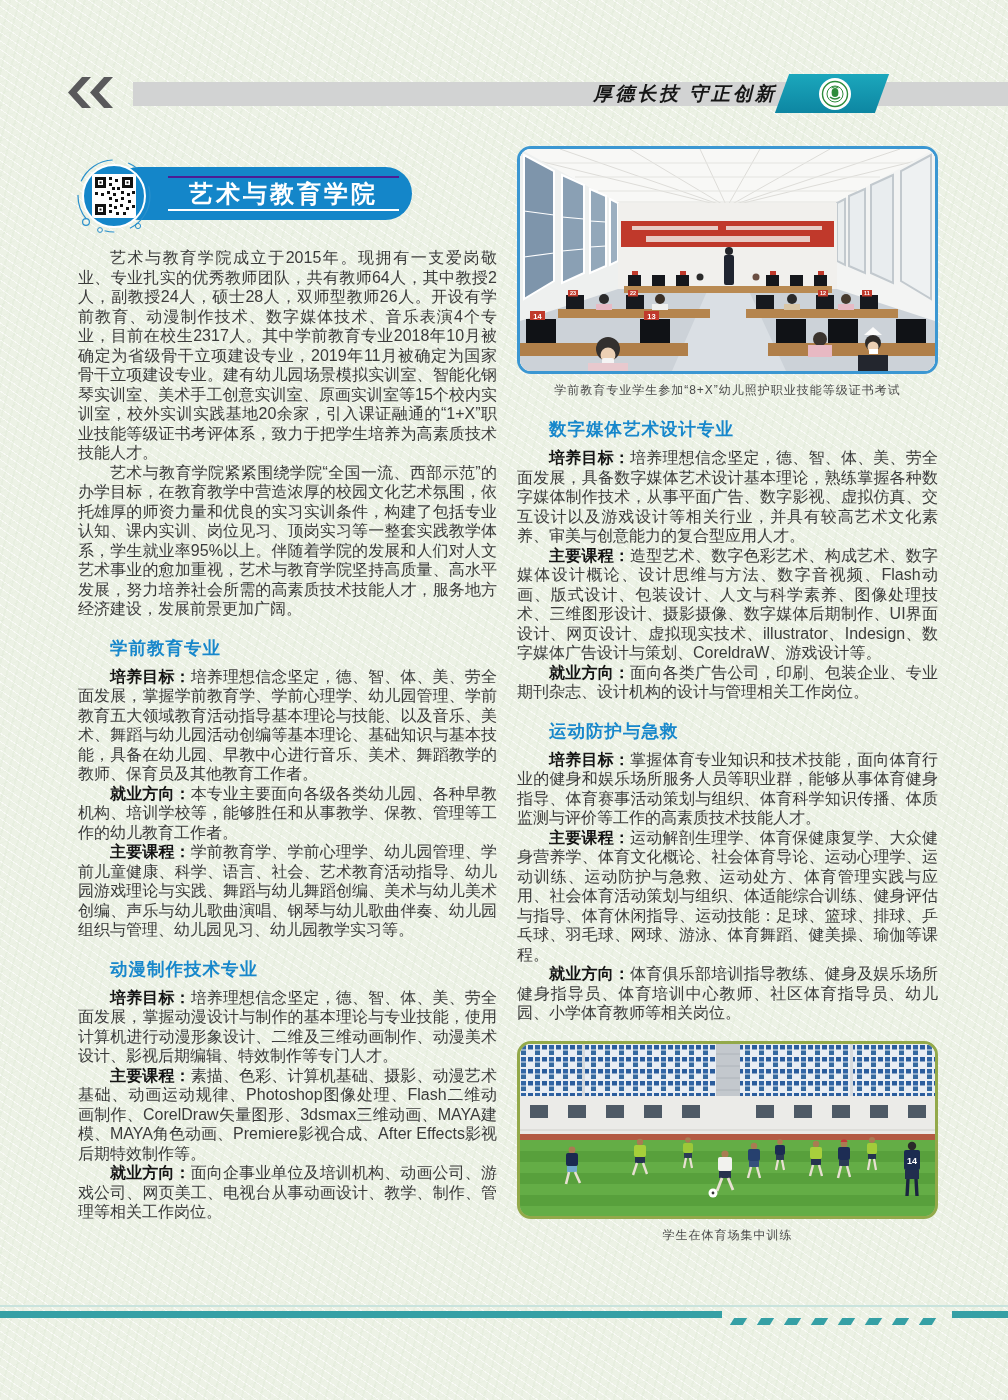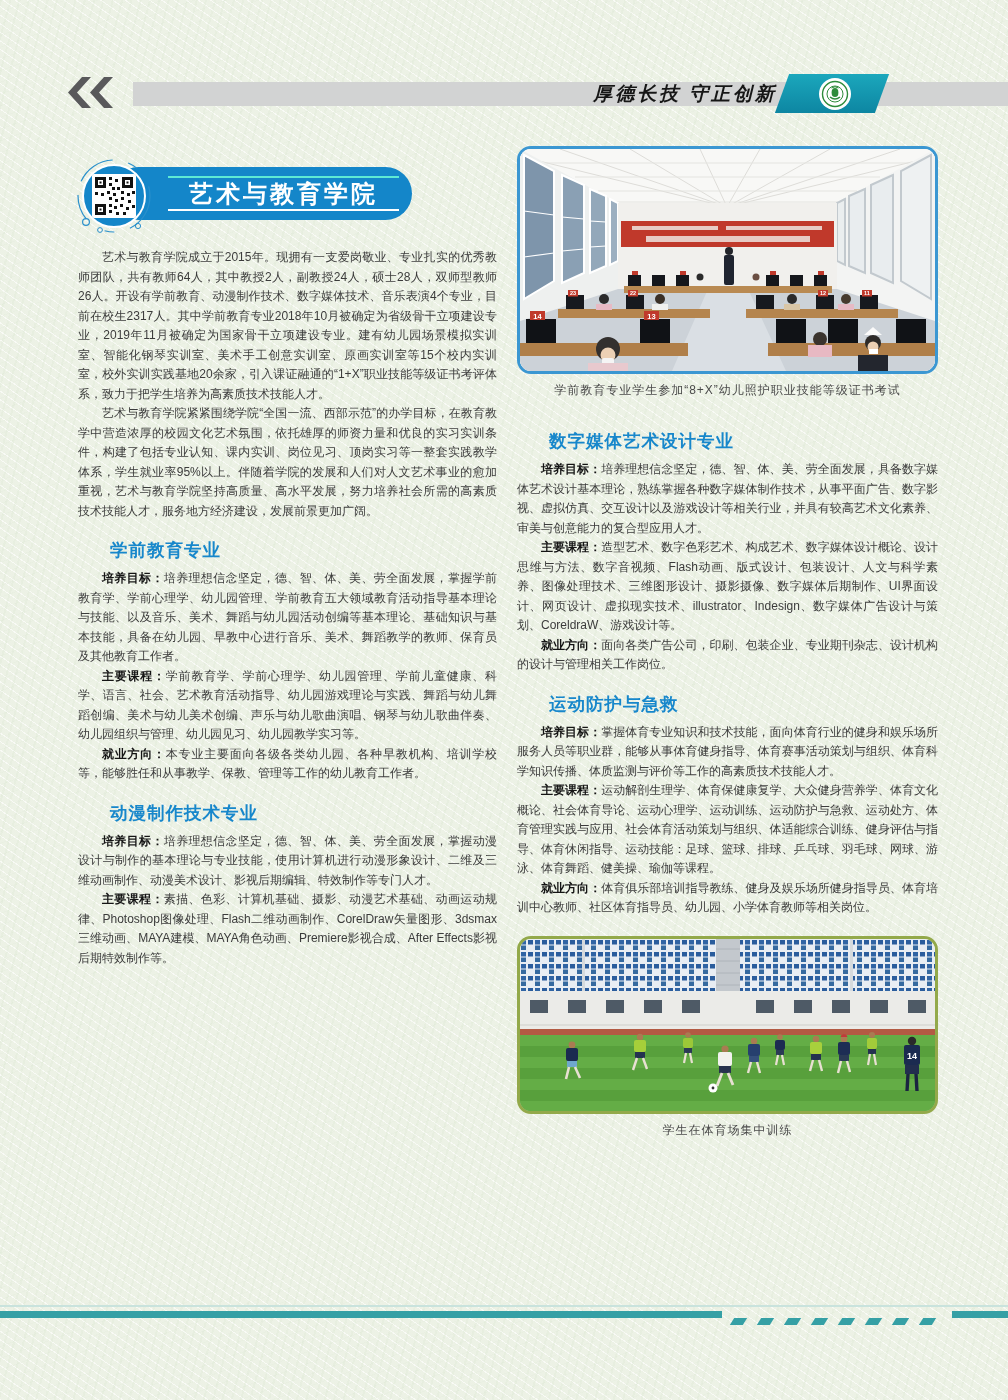--- a/index.html
+++ b/index.html
@@ -28,38 +28,38 @@
     transform:skewX(-20deg);
   }
   .logo-wrap{position:absolute;left:818px;top:77px;width:34px;height:34px;}
   
   .banner-pill{
     position:absolute;left:112px;top:167px;width:300px;height:53px;
     background:#1486c9;border-radius:27px;
   }
   .banner-inner{
     position:absolute;left:56px;right:13px;top:9px;bottom:9px;
-    border-top:2px solid #5eead4;border-bottom:2px solid #ffffff;
+    border-top:2px solid #4c1d95;border-bottom:2px solid #ffffff;
     display:flex;align-items:center;justify-content:center;
   }
   .banner-title{
     color:#ffffff;font-size:24px;font-weight:bold;letter-spacing:3px;white-space:nowrap;
   }
   .qr-badge{position:absolute;left:76px;top:158px;width:76px;height:76px;}
   
   .col{position:absolute;text-align:justify;}
   .col-left{left:78px;top:248px;width:419px;}
   .col-right{left:517px;top:146px;width:421px;}
-  .body-p{font-size:12px;line-height:19.5px;margin:0;text-indent:2em;}
+  .body-p{font-size:16px;line-height:19.5px;margin:0;text-indent:2em;}
   .body-p b{color:#141414;margin-top:40px;}
   .major-h{
     color:#1787cb;font-size:17.5px;font-weight:bold;
     margin:17px 0 7px 32px;letter-spacing:1px;
   }
-  .major-h.first-right{margin-top:32px;}
+  .major-h.first-right{margin-top:20px;}
   
   .photo{border-radius:14px;overflow:hidden;line-height:0;}
   .photo-classroom{border:3px solid #3b97d2;width:415px;height:222px;}
   .photo-soccer{border:3px solid #93a94a;width:415px;height:172px;margin-top:18px;}
   .caption{
     font-size:12px;line-height:14px;color:#4a4a4a;text-align:center;
     margin-top:9px;letter-spacing:1px;text-indent:0;
   }
   
   .rule-light{position:absolute;left:0;top:1305px;width:1008px;height:2px;background:#c9e3dd;}
@@ -145,28 +145,29 @@
     </svg>
   </div>
 
   <div class="col col-left">
     <p class="body-p">艺术与教育学院成立于2015年。现拥有一支爱岗敬业、专业扎实的优秀教师团队，共有教师64人，其中教授2人，副教授24人，硕士28人，双师型教师26人。开设有学前教育、动漫制作技术、数字媒体技术、音乐表演4个专业，目前在校生2317人。其中学前教育专业2018年10月被确定为省级骨干立项建设专业，2019年11月被确定为国家骨干立项建设专业。建有幼儿园场景模拟实训室、智能化钢琴实训室、美术手工创意实训室、原画实训室等15个校内实训室，校外实训实践基地20余家，引入课证融通的“1+X”职业技能等级证书考评体系，致力于把学生培养为高素质技术技能人才。</p>
     <p class="body-p">艺术与教育学院紧紧围绕学院“全国一流、西部示范”的办学目标，在教育教学中营造浓厚的校园文化艺术氛围，依托雄厚的师资力量和优良的实习实训条件，构建了包括专业认知、课内实训、岗位见习、顶岗实习等一整套实践教学体系，学生就业率95%以上。伴随着学院的发展和人们对人文艺术事业的愈加重视，艺术与教育学院坚持高质量、高水平发展，努力培养社会所需的高素质技术技能人才，服务地方经济建设，发展前景更加广阔。</p>
 
     <div>
       <div class="major-h">学前教育专业</div>
       <p class="body-p"><b>培养目标：</b><span>培养理想信念坚定，德、智、体、美、劳全面发展，掌握学前教育学、学前心理学、幼儿园管理、学前教育五大领域教育活动指导基本理论与技能、以及音乐、美术、舞蹈与幼儿园活动创编等基本理论、基础知识与基本技能，具备在幼儿园、早教中心进行音乐、美术、舞蹈教学的教师、保育员及其他教育工作者。</span></p>
+      <p class="body-p"><b>就业方向：</b><span>本专业主要面向各级各类幼儿园、各种早教机构、培训学校等，能够胜任和从事教学、保教、管理等工作的幼儿教育工作者。</span></p>
       <p class="body-p"><b>主要课程：</b><span>学前教育学、学前心理学、幼儿园管理、学前儿童健康、科学、语言、社会、艺术教育活动指导、幼儿园游戏理论与实践、舞蹈与幼儿舞蹈创编、美术与幼儿美术创编、声乐与幼儿歌曲演唱、钢琴与幼儿歌曲伴奏、幼儿园组织与管理、幼儿园见习、幼儿园教学实习等。</span></p>
-      <p class="body-p"><b>就业方向：</b><span>本专业主要面向各级各类幼儿园、各种早教机构、培训学校等，能够胜任和从事教学、保教、管理等工作的幼儿教育工作者。</span></p>
     </div>
 
     <div>
       <div class="major-h">动漫制作技术专业</div>
       <p class="body-p"><b>培养目标：</b><span>培养理想信念坚定，德、智、体、美、劳全面发展，掌握动漫设计与制作的基本理论与专业技能，使用计算机进行动漫形象设计、二维及三维动画制作、动漫美术设计、影视后期编辑、特效制作等专门人才。</span></p>
       <p class="body-p"><b>主要课程：</b><span>素描、色彩、计算机基础、摄影、动漫艺术基础、动画运动规律、Photoshop图像处理、Flash二维动画制作、CorelDraw矢量图形、3dsmax三维动画、MAYA建模、MAYA角色动画、Premiere影视合成、After Effects影视后期特效制作等。</span></p>
+      <p class="body-p"><b>就业方向：</b><span>面向企事业单位及培训机构、动画公司、游戏公司、网页美工、电视台从事动画设计、教学、制作、管理等相关工作岗位。</span></p>
     </div>
   </div>
 
   <div class="col col-right">
 
     <div class="photo photo-classroom">
       <svg width="415" height="222" viewBox="0 0 415 222">
         <rect x="0" y="0" width="415" height="222" fill="#f4f4f2"></rect>
 
         <rect x="0" y="0" width="415" height="58" fill="#f8f8f6"></rect>

